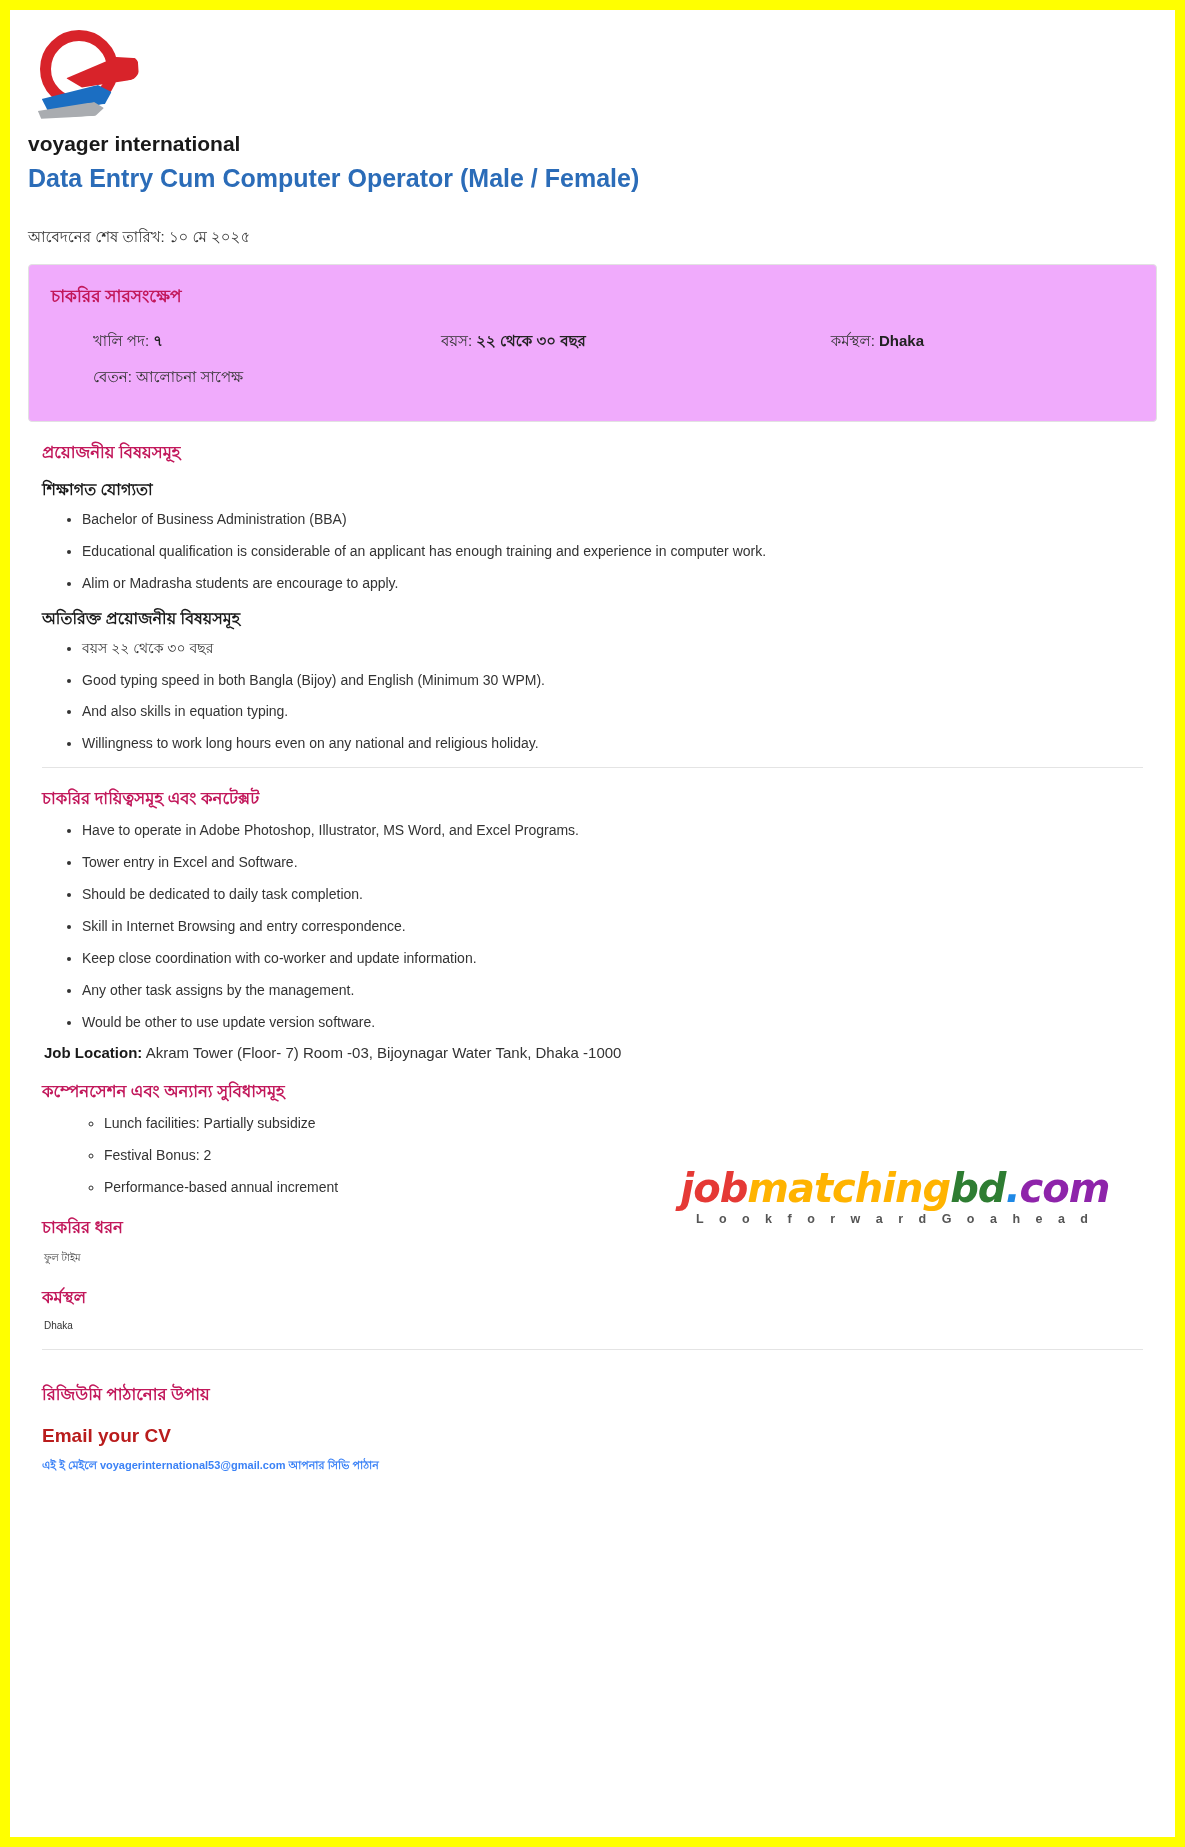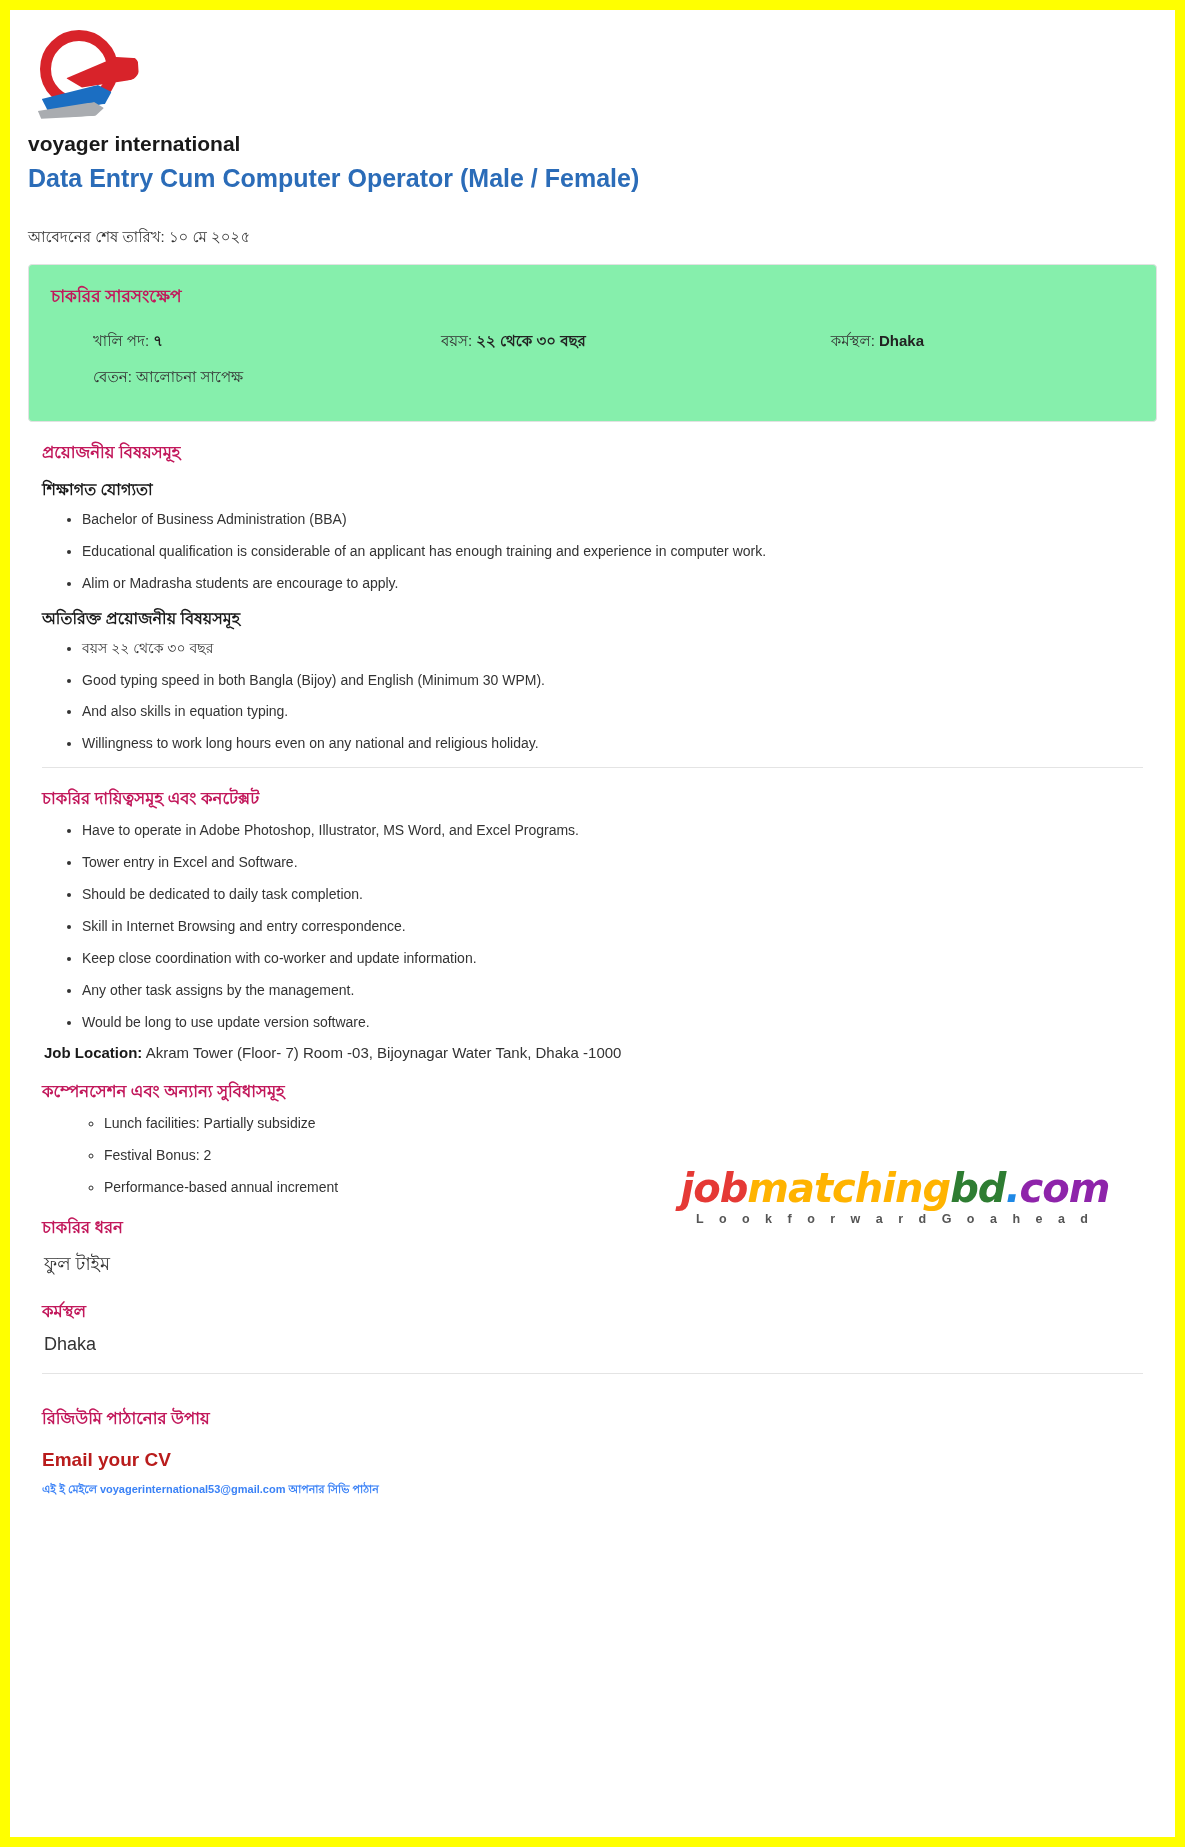--- a/index.html
+++ b/index.html
@@ -91,21 +91,21 @@
     color: #2b6cb8;
     padding-bottom: 16px;
   }
   .deadline {
     font-size: 15px;
     color: #333;
     padding: 16px 0 14px 0;
   }
   
   .summary {
-    background: #86efac;
+    background: #f0abfc;
     border: 1px solid #e2e2e2;
     border-radius: 4px;
     padding: 18px 22px 20px 22px;
     margin-bottom: 8px;
   }
   .summary h3 {
     margin: 0 0 18px 0;
     font-size: 17px;
     color: #c2185b;
     font-weight: bold;
@@ -152,21 +152,21 @@
     border-top: 1px solid #e4e4e4;
     margin: 14px 0 6px 0;
   }
   .joblocation {
     font-size: 15px;
     margin: 6px 0 10px 2px;
     color: #333;
   }
   .joblocation b { color: #1a1a1a; }
   .plain {
-    font-size: 18px;
+    font-size: 10px;
     margin: 4px 0 6px 2px;
     color: #333;
   }
   
   .watermark {
     position: absolute;
     right: 20px;
     top: 1158px;
     width: 520px;
     text-align: center;
@@ -280,21 +280,21 @@
         <hr class="hr">
 
         <div class="sec-title">চাকরির দায়িত্বসমূহ এবং কনটেক্সট</div>
         <ul class="bullets">
           <li>Have to operate in Adobe Photoshop, Illustrator, MS Word, and Excel Programs.</li>
           <li>Tower entry in Excel and Software.</li>
           <li>Should be dedicated to daily task completion.</li>
           <li>Skill in Internet Browsing and entry correspondence.</li>
           <li>Keep close coordination with co-worker and update information.</li>
           <li>Any other task assigns by the management.</li>
-          <li>Would be long to use update version software.</li>
+          <li>Would be other to use update version software.</li>
         </ul>
         <div class="joblocation">
           <b>Job Location:</b>
           <span>Akram Tower (Floor- 7) Room -03, Bijoynagar Water Tank, Dhaka -1000</span>
         </div>
 
         <div class="sec-title">কম্পেনসেশন এবং অন্যান্য সুবিধাসমূহ</div>
         <ul class="bullets circle">
           <li>Lunch facilities: Partially subsidize</li>
           <li>Festival Bonus: 2</li>

